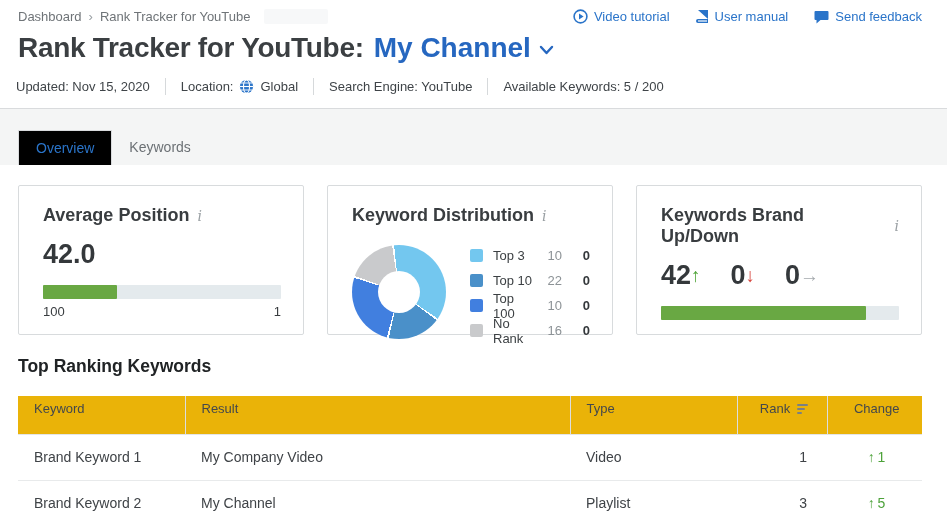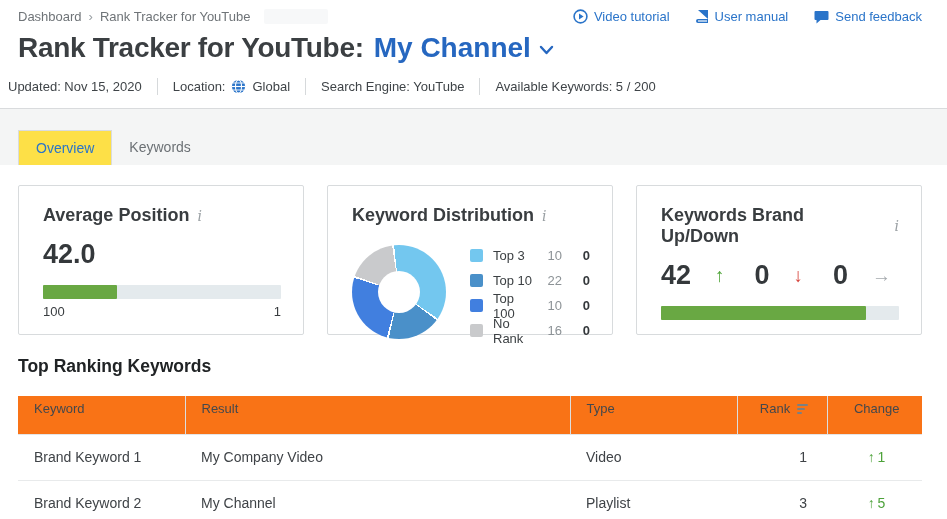--- a/index.html
+++ b/index.html
@@ -20,29 +20,29 @@
   .toplink svg { display:block; }
 
   
   .titlerow { display:flex; align-items:center; padding:8px 16px 0 18px; }
   .title-main { font-size:28px; font-weight:700; color:#3b3f42; letter-spacing:-0.3px; }
   .title-channel { font-size:28px; font-weight:700; color:#2667c0; margin-left:10px; cursor:pointer;
     display:flex; align-items:center; gap:8px; }
   .chev-down { margin-top:4px; }
 
   
-  .metarow { display:flex; align-items:center; padding:14px 0 0 8px; font-size:13px; color:#3f4448; }
+  .metarow { display:flex; align-items:center; padding:14px 0 0 16px; font-size:13px; color:#3f4448; }
   .meta-item { display:flex; align-items:center; gap:6px; }
   .meta-sep { width:1px; height:17px; background:#d6d9db; margin:0 15px; }
 
   
   .rule { margin-top:13px; height:1px; background:#d9dbdd; width:947px; }
   .tabstrip { height:56px; background:#f4f5f5; display:flex; align-items:flex-end; padding-left:18px; }
   .tab { height:35px; line-height:34px; padding:0 17px; font-size:14px; color:#6c7175; cursor:pointer; }
-  .tab.active { background:#fde047; color:#2a74c9;
+  .tab.active { background:#000000; color:#2a74c9;
     border:1px solid #d9dbdd; border-bottom:none; }
 
   
   .cards { display:flex; gap:23px; margin:20px 25px 0 18px; }
   .card { flex:1; height:150px; background:#fff; border:1px solid #d8dbdd; border-radius:2px;
     padding:19px 22px 0 24px; }
   .card-title { display:flex; align-items:center; gap:8px; }
   .card-title span.t { font-size:18px; font-weight:700; color:#393d40; }
   .info-i { font-family:"DejaVu Serif", serif; font-style:italic; font-size:14px; color:#9aa0a4;
     cursor:pointer; }
@@ -58,31 +58,31 @@
   .legend { flex:1; margin-left:24px; margin-top:-2px; }
   .legend-row { display:flex; align-items:center; height:25px; }
   .swatch { width:13px; height:13px; border-radius:2px; flex:none; }
   .legend-label { font-size:13px; color:#3c4043; margin-left:10px; flex:1; }
   .legend-value { font-size:13px; color:#8c9296; width:26px; text-align:right; }
   .legend-change { font-size:13px; color:#34383b; font-weight:600; width:12px; text-align:right;
     margin-left:16px; }
 
   
   .stats { display:flex; align-items:center; gap:30px; margin-top:13px; }
-  .stat { display:flex; align-items:center; gap:24px; }
+  .stat { display:flex; align-items:center; gap:0; }
   .stat .n { font-size:27px; font-weight:700; color:#34383b; }
   .stat .arr { font-size:19px; font-weight:700; }
   .arr.up { color:#52a63c; } .arr.down { color:#d6443c; } .arr.same { color:#a4a9ad; }
 
   
   .section-title { margin:21px 0 0 18px; font-size:17.5px; font-weight:700; color:#202325; }
   table { border-collapse:collapse; table-layout:fixed; width:904px; margin:19px 25px 0 18px; }
   col.c-keyword{width:167px;} col.c-result{width:385px;} col.c-type{width:167px;}
   col.c-rank{width:90px;} col.c-change{width:95px;}
-  thead td { background:#f97316; height:38px; font-size:13px; color:#44484c;
+  thead td { background:#eab308; height:38px; font-size:13px; color:#44484c;
     padding:0 12px 12px 16px; border-bottom:1px solid #e3e5e7; cursor:pointer; }
   thead td + td { border-left:1px solid #dcdee0; }
   thead td.rank-h { text-align:center; }
   thead td.change-h { text-align:center; border-left:1px solid #dcdee0; }
   tbody td { height:46px; font-size:14px; color:#3f4347; padding:0 12px 0 16px;
     border-bottom:1px solid #e8eaeb; background:#fff; }
   td.rank-c { text-align:right; padding-right:20px; }
   td.change-c { text-align:center; color:#4da23a; }
   .rank-head-inner { display:inline-flex; align-items:center; gap:7px; }
   .sort-icon { display:inline-flex; flex-direction:column; gap:2px; }

